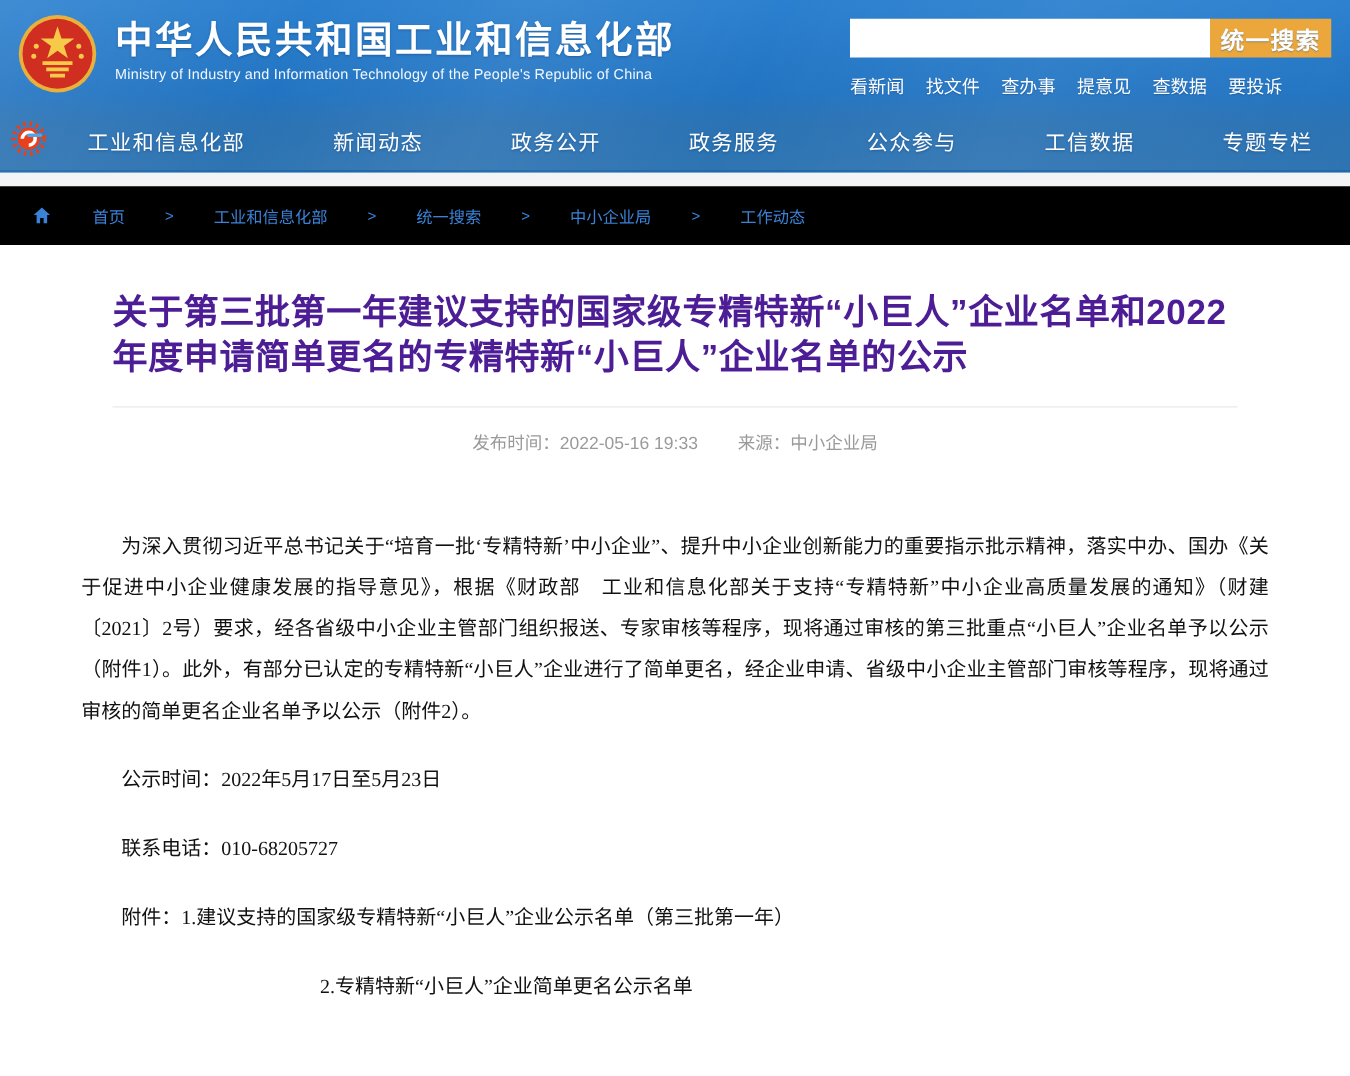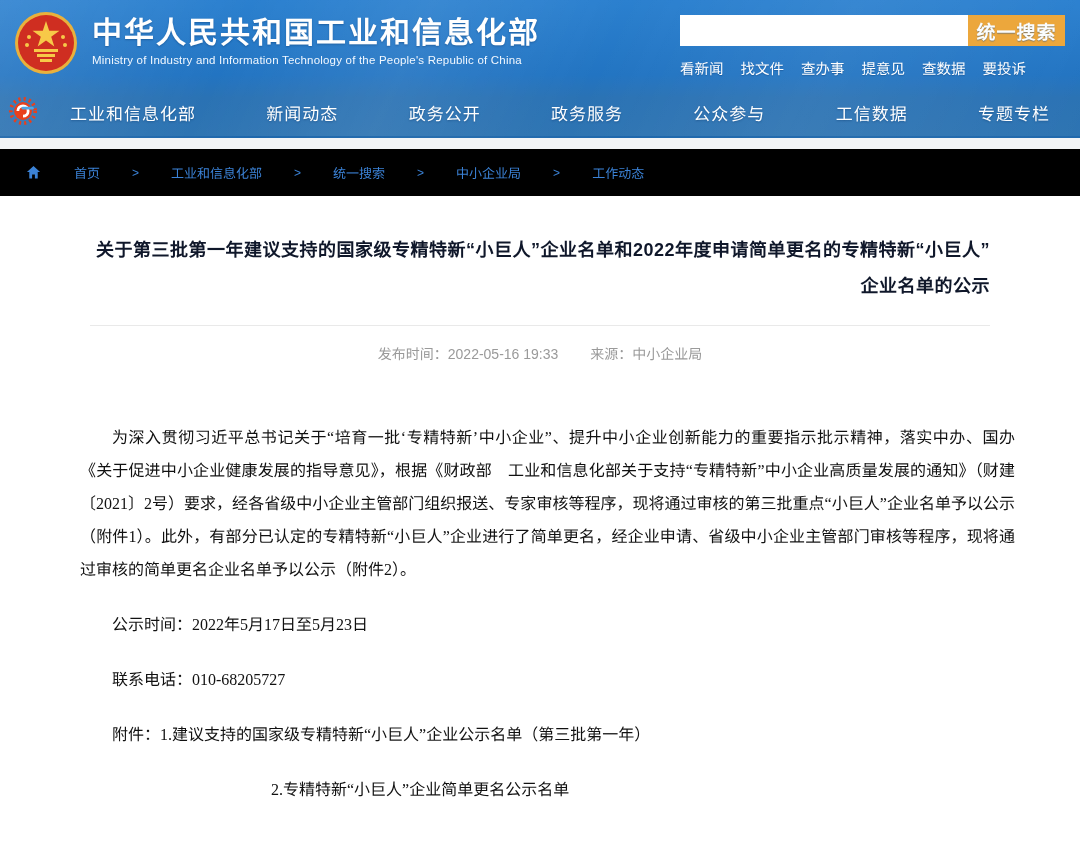--- a/index.html
+++ b/index.html
@@ -36,28 +36,28 @@
   .page-gap { height:11px; background:#f2f4f6; }
   .breadcrumb { height:47px; display:flex; align-items:center; padding-left:26px; background:#000000;gap:26px; }
   .breadcrumb .home-icon { width:15px; height:15px; margin-right:7px; }
   .breadcrumb a { color:#3b82d6; font-size:13px; text-decoration:none; cursor:pointer; }
   .breadcrumb .sep { color:#3b82d6; font-size:12px; margin:0 6px; }
 
   
   .article { width:950px; margin:0 auto; }
   .article-title {
     margin:36px auto 0 auto; max-width:900px;
-    font-size:18px; font-weight:bold; color:#0f172a;
-    text-align:right; line-height:36px; letter-spacing:0.5px;
+    font-size:28px; font-weight:bold; color:#4c1d95;
+    text-align:left; line-height:36px; letter-spacing:0.5px;
   }
   .meta-divider { height:1px; background:#e9e9e9; margin:21px 25px 0 25px; }
   .article-meta { margin-top:17px; text-align:center; color:#9a9a9a; font-size:14px; }
   .article-meta .meta-src { margin-left:28px; }
 
-  .article-body { margin-top:58px; font-family:"Liberation Serif", serif; color:#111111; font-size:16px;margin-left:15px; }
+  .article-body { margin-top:58px; font-family:"Liberation Serif", serif; color:#111111; font-size:16px; }
   .article-body p { line-height:33px; margin:0 0 22px 0; text-align:justify; text-indent:2em; }
   .article-body p.attach-2 { text-indent:0; padding-left:191px; }
 </style>
 </head>
 <body>
 
 <div class="banner">
   <div class="header-top">
     <svg class="emblem" viewBox="0 0 64 64">
       <circle cx="32" cy="32" r="31" fill="#e9b13c"></circle>

